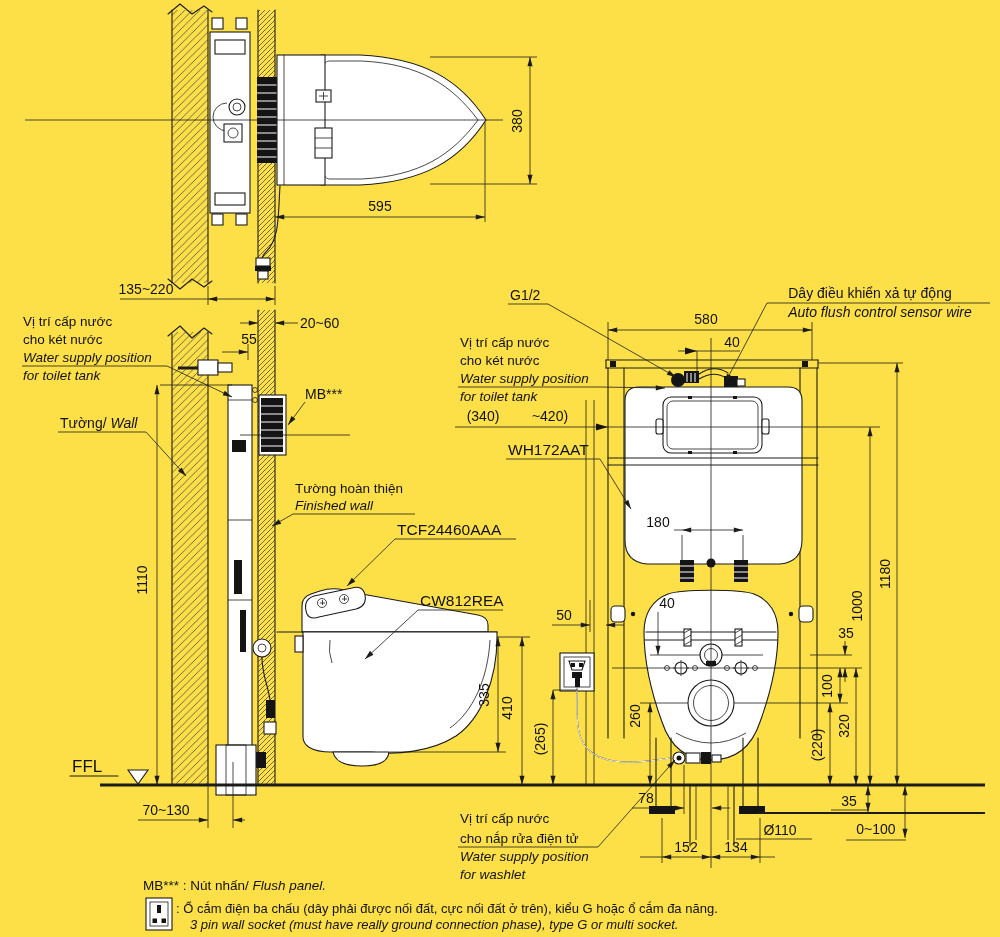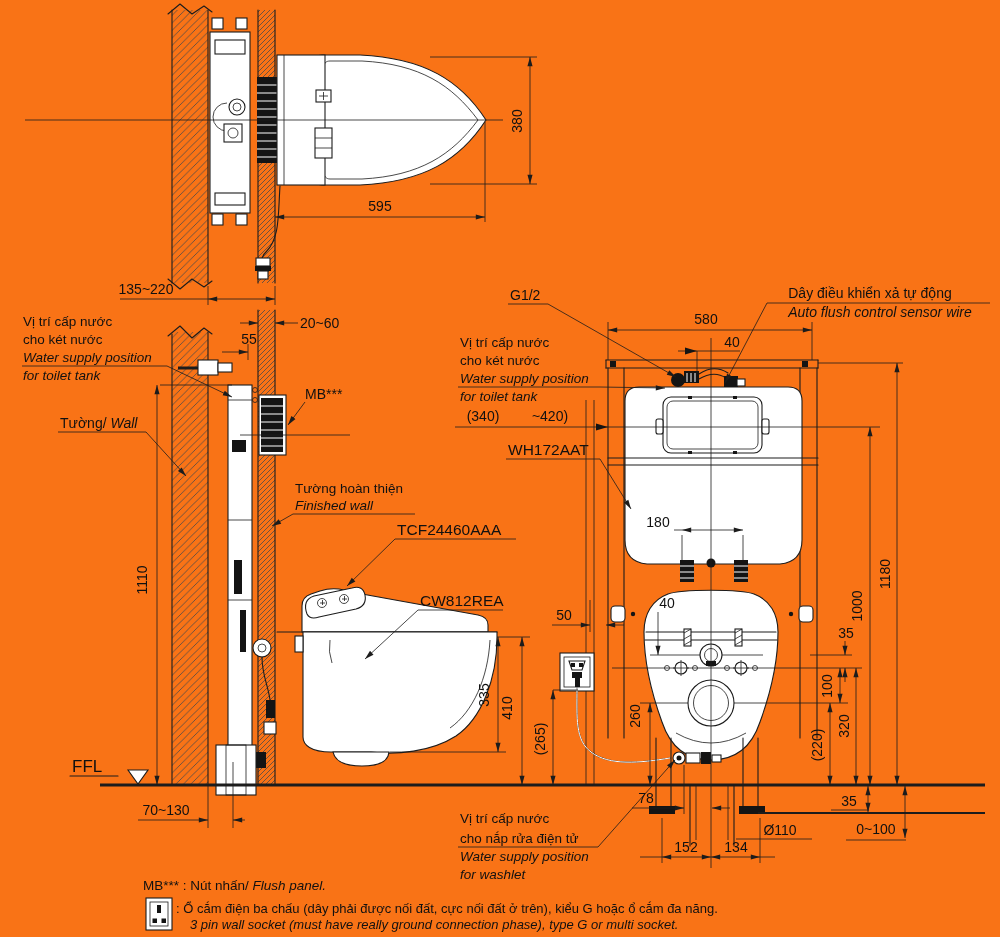--- a/index.html
+++ b/index.html
@@ -1,16 +1,16 @@
 <!DOCTYPE html>
 <html><head>
 <meta charset="utf-8">
 <style>
   html,body{margin:0;padding:0;background:#fff}
-  .stage{width:1000px;height:937px;position:relative;background:#f97316}
+  .stage{width:1000px;height:937px;position:relative;background:#fde047}
   svg{display:block}
   .o{stroke:#1c1c1c;stroke-width:1.1;fill:none;stroke-linecap:round;stroke-linejoin:round}
   .ow{stroke:#1c1c1c;stroke-width:1.1;fill:#fff}
   .d{stroke:#1c1c1c;stroke-width:.8;fill:none}
   .thk{stroke:#1c1c1c;stroke-width:3;fill:none}
   .b{fill:#141414;stroke:none}
   .ws{stroke:#fff;stroke-width:1;fill:none}
   .t{font-family:"Liberation Sans","DejaVu Sans",sans-serif;font-size:14px;fill:#111}
   .ti{font-style:italic}
   .ts{font-size:13.5px}

